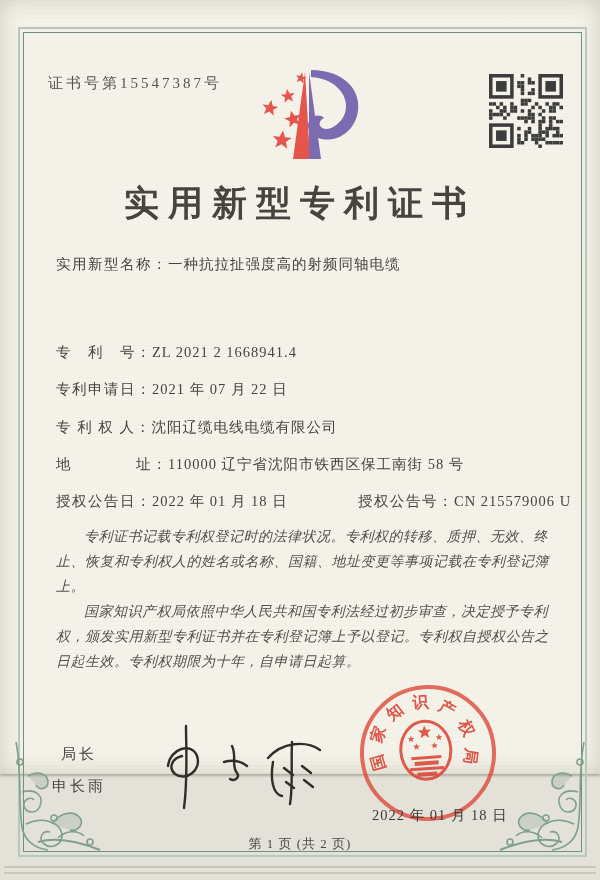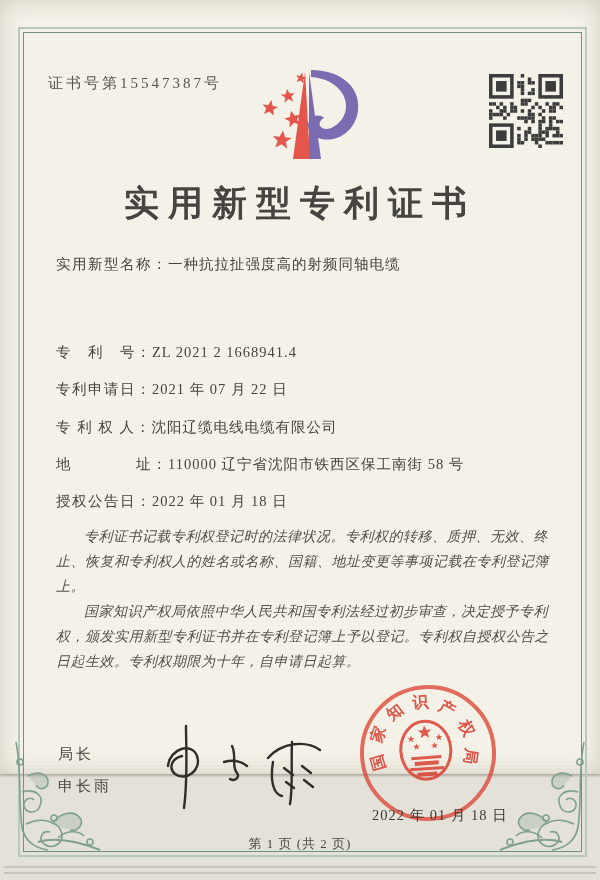--- a/index.html
+++ b/index.html
@@ -40,21 +40,21 @@
   }
   .field-label{letter-spacing:1.5px;}
   .field-value{letter-spacing:1px;}
   .grant-no-pair{position:absolute;left:302px;top:0;}
   .paragraphs{
     position:absolute;left:56px;top:524px;width:500px;
     font-size:14px;line-height:25px;color:#51504a;
     font-style:italic;letter-spacing:0.5px;
   }
   .paragraphs p{margin:0;text-indent:2em;}
-  .signer{position:absolute;left:58px;top:738px;font-size:15px;color:#46453f;letter-spacing:3px;line-height:32px;}
+  .signer{position:absolute;left:52px;top:738px;font-size:15px;color:#46453f;letter-spacing:3px;line-height:32px;text-align:center;}
   .signature{position:absolute;left:140px;top:716px;width:190px;height:95px;}
   .seal{position:absolute;left:360px;top:685px;width:136px;height:136px;transform:rotate(-4deg);}
   .seal-ring{
     position:absolute;left:0;top:0;width:128px;height:128px;
     border:4px solid rgba(221,77,62,.82);border-radius:50%;
   }
   .seal-char{
     position:absolute;width:20px;height:20px;text-align:center;
     font-size:16px;font-weight:700;color:rgba(216,64,50,.88);
     font-family:"Liberation Serif","DejaVu Serif",serif;
@@ -233,20 +233,23 @@
     <span class="field-label">专利申请日：</span><span class="field-value">2021 年 07 月 22 日</span>
   </div>
   <div class="field-row" style="top:418px">
     <span class="field-label">专 利 权 人：</span><span class="field-value">沈阳辽缆电线电缆有限公司</span>
   </div>
   <div class="field-row" style="top:455px">
     <span class="field-label">地　　　　址：</span><span class="field-value">110000  辽宁省沈阳市铁西区保工南街 58 号</span>
   </div>
   <div class="field-row" style="top:492px">
     <span class="field-label">授权公告日：</span><span class="field-value">2022 年 01 月 18 日</span>
+    <span class="grant-no-pair">
+      <span class="field-label">授权公告号：</span><span class="field-value">CN 215579006 U</span>
+    </span>
   </div>
 
   <div class="paragraphs">
     <p>专利证书记载专利权登记时的法律状况。专利权的转移、质押、无效、终止、恢复和专利权人的姓名或名称、国籍、地址变更等事项记载在专利登记簿上。</p>
     <p>国家知识产权局依照中华人民共和国专利法经过初步审查，决定授予专利权，颁发实用新型专利证书并在专利登记簿上予以登记。专利权自授权公告之日起生效。专利权期限为十年，自申请日起算。</p>
   </div>
 
   <div class="signer">
     <div>局长</div>
     <div>申长雨</div>

